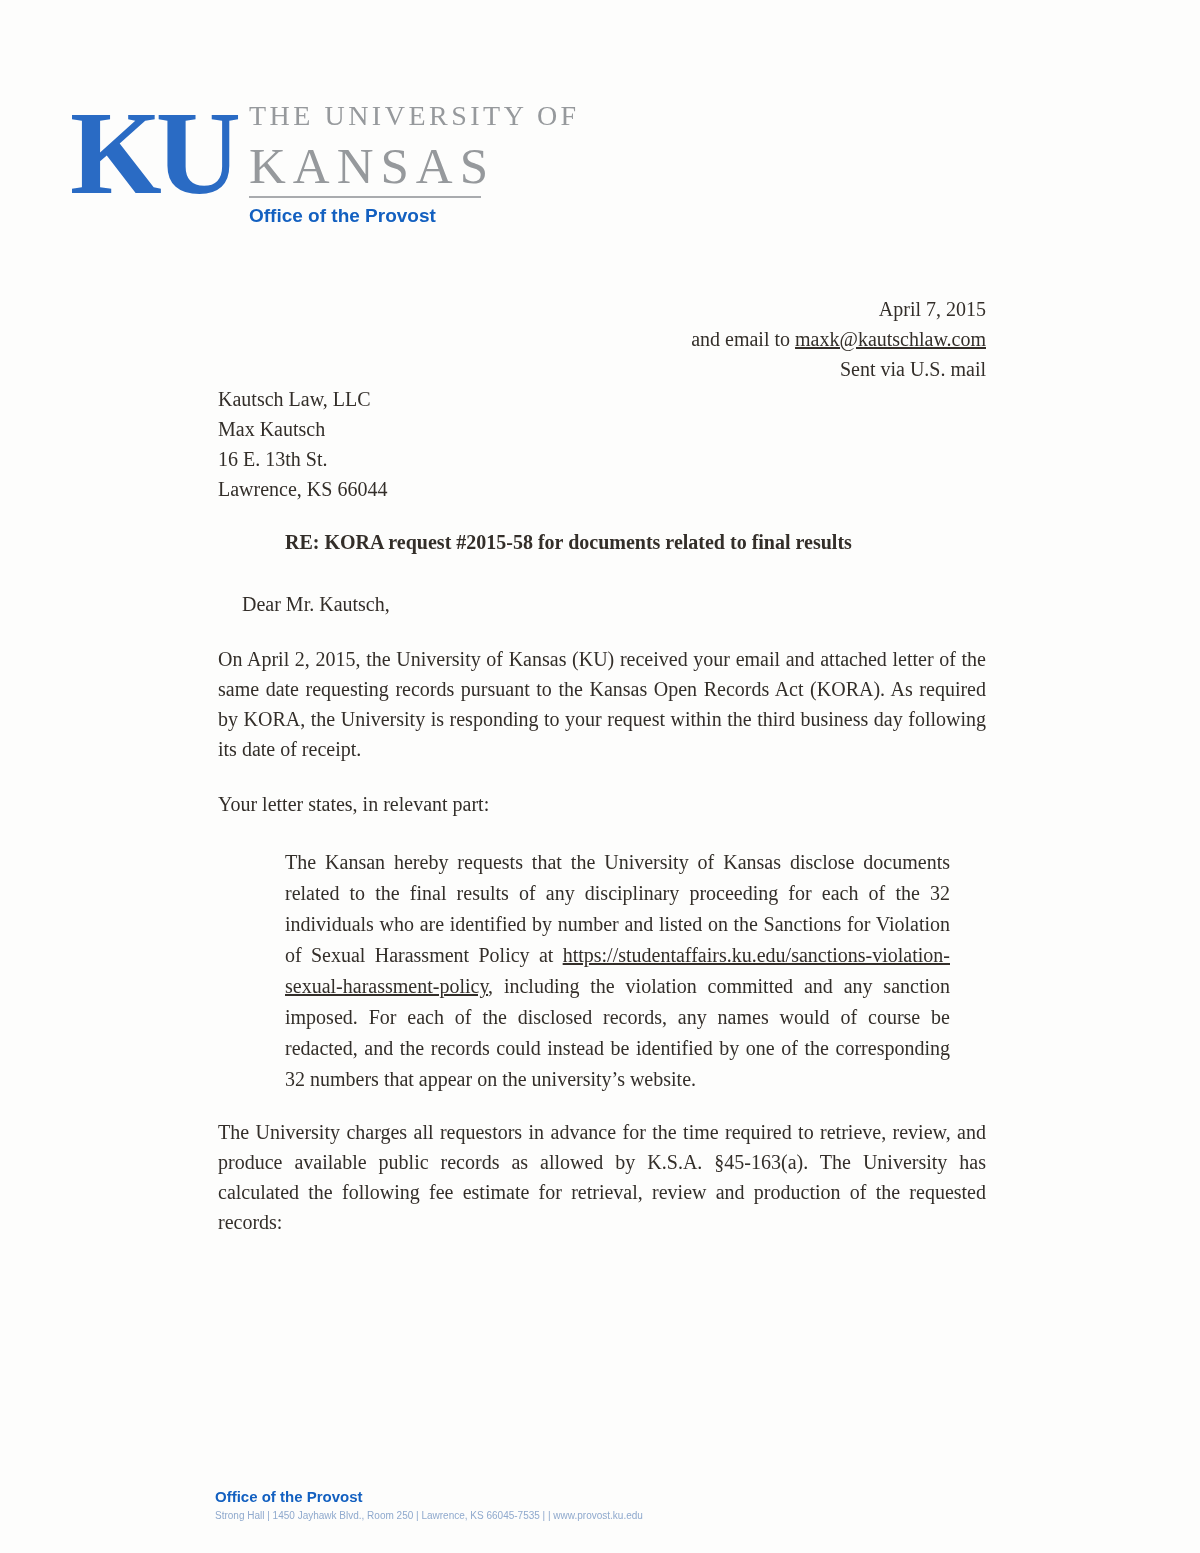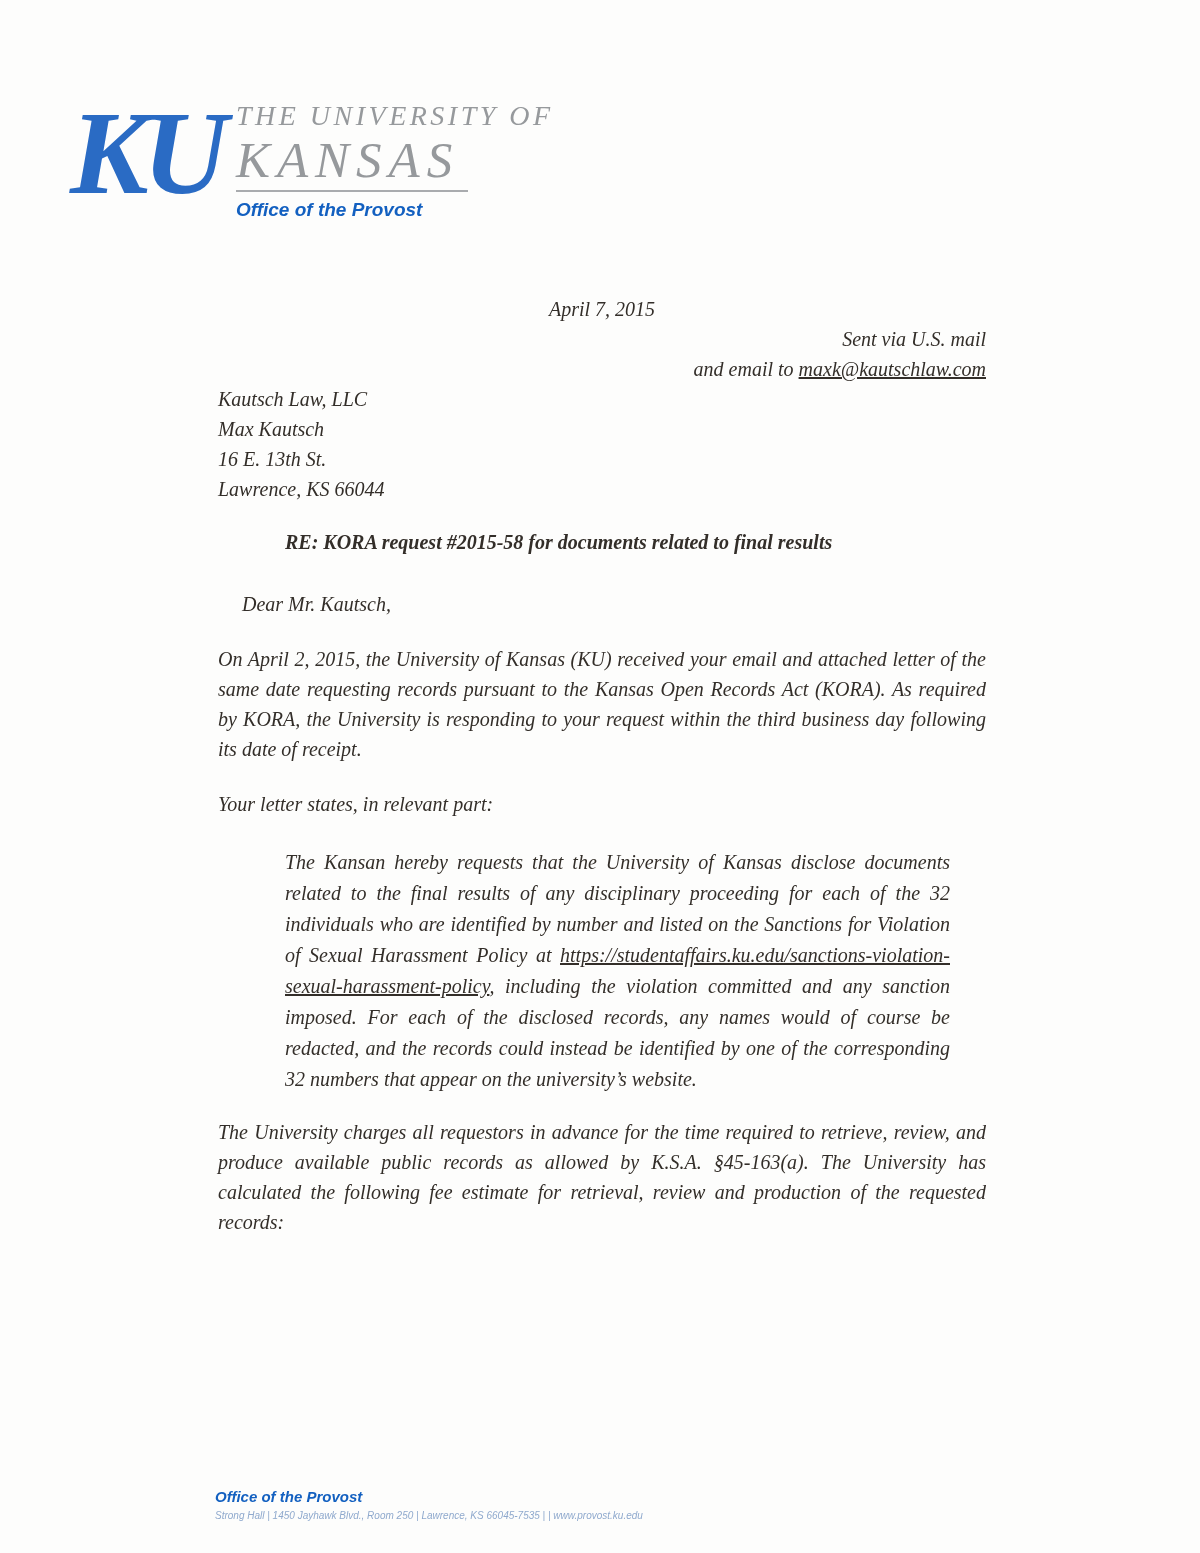--- a/index.html
+++ b/index.html
@@ -6,21 +6,20 @@
   html, body { background: #e9e9e9; }
   .page {
     position: relative;
     width: 1200px;
     height: 1553px;
     margin: 0 auto;
     background: #fdfdfc;
     overflow: hidden;
     font-family: "Liberation Serif", serif;
     color: #332e29;
-    font-style: italic;
   }
 
   
   .logo-block {
     position: absolute;
     left: 70px;
     top: 98px;
     display: flex;
     align-items: flex-start;
   }
@@ -42,21 +41,21 @@
     font-size: 28px;
     letter-spacing: 3.5px;
     color: #96999c;
   }
   .uni-line2 {
     font-family: "Liberation Serif", serif;
     font-size: 51px;
     line-height: 1.05;
     letter-spacing: 7px;
     color: #96999c;
-    margin-top: 2px;
+    margin-top: 8px;
   }
   .logo-rule {
     width: 232px;
     height: 2px;
     background: #a9abae;
     margin-top: 2px;
   }
   .office-line {
     font-family: "Liberation Sans", sans-serif;
     font-weight: bold;
@@ -67,21 +66,21 @@
 
   
   .letter-body {
     position: absolute;
     left: 218px;
     top: 294px;
     width: 768px;
     font-size: 20px;
     line-height: 30px;
   }
-  .date-line { text-align: center; }
+  .date-line { text-align: right; }
   .sent-via { text-align: right; }
   .doc-link {
     color: inherit;
     text-decoration: underline;
     cursor: pointer;
   }
   .address-block { margin-top: 0; }
   .re-line {
     margin-top: 23px;
     padding-left: 67px;
@@ -134,22 +133,22 @@
       <div class="logo-rule"></div>
       <div class="office-line">Office of the Provost</div>
     </div>
   </header>
 
   <main class="letter-body">
 
     <p class="date-line">April 7, 2015</p>
 
     <div class="sent-via">
+      <div><span>and email to </span><a class="doc-link">maxk@kautschlaw.com</a></div>
       <div>Sent via U.S. mail</div>
-      <div><span>and email to </span><a class="doc-link">maxk@kautschlaw.com</a></div>
     </div>
 
     <div class="address-block">
       <div>Kautsch Law, LLC</div>
       <div>Max Kautsch</div>
       <div>16 E. 13th St.</div>
       <div>Lawrence, KS 66044</div>
     </div>
 
     <p class="re-line">RE: KORA request #2015-58 for documents related to final results</p>

